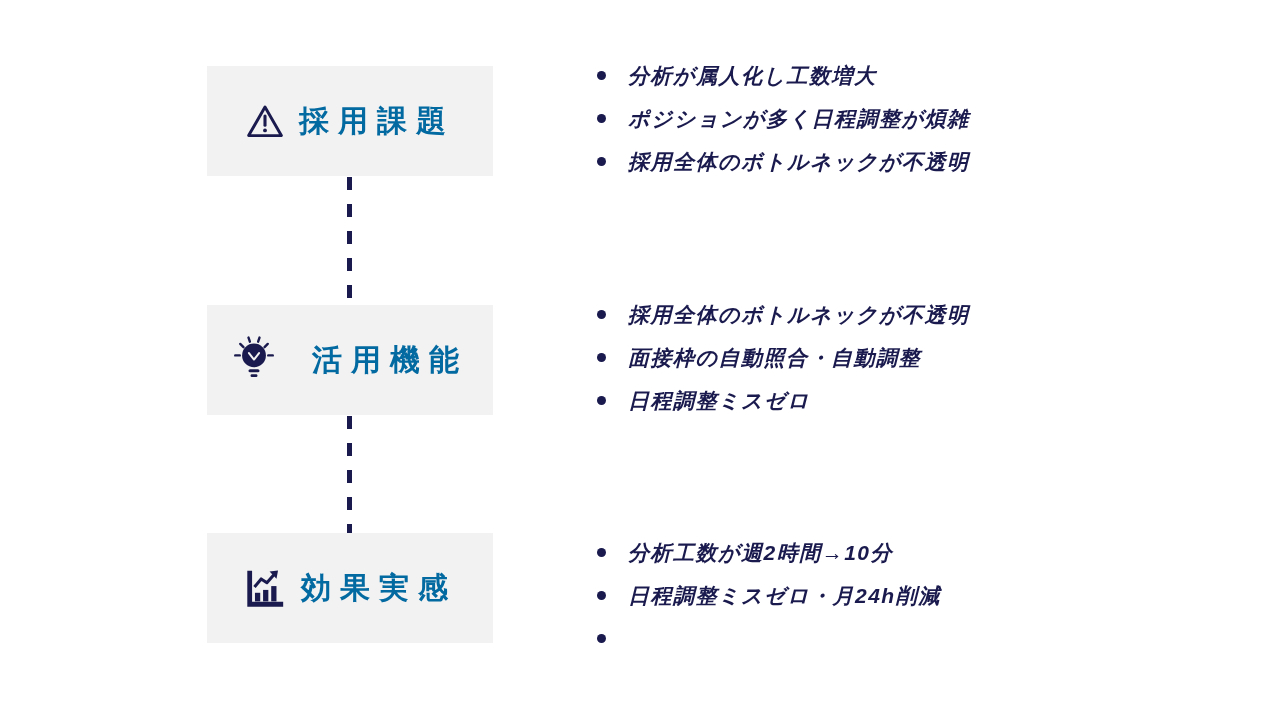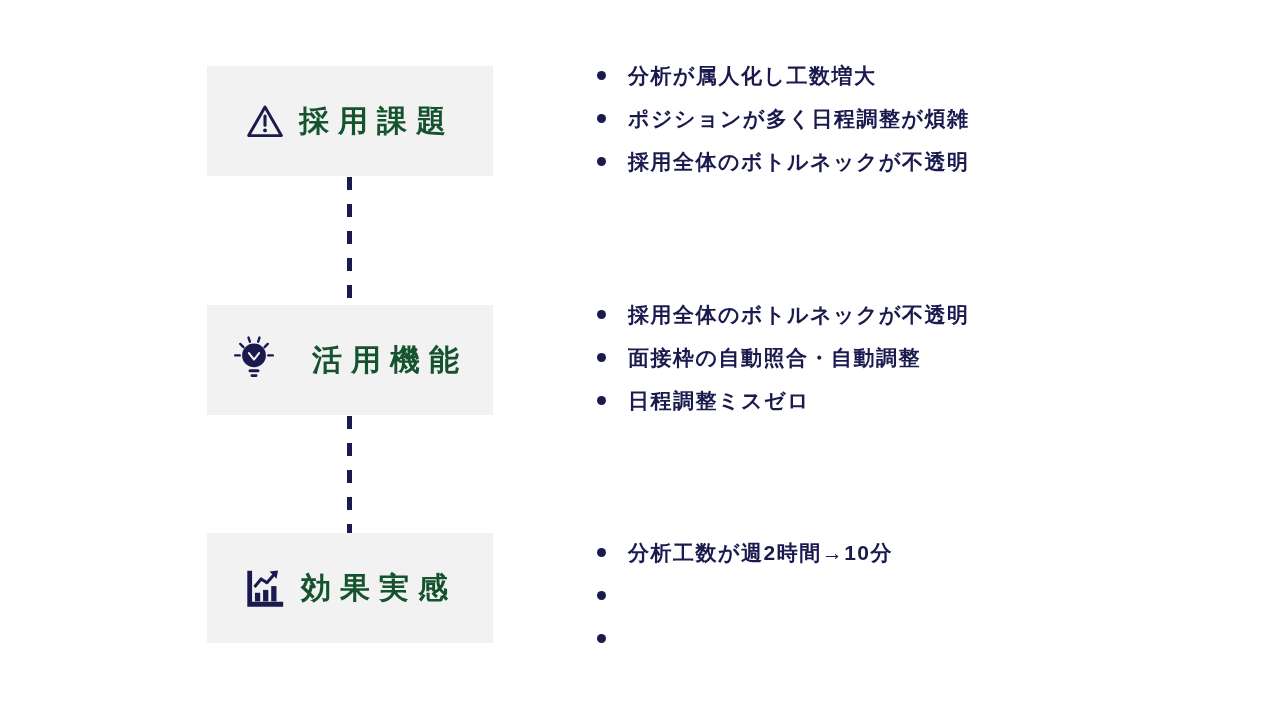--- a/index.html
+++ b/index.html
@@ -25,21 +25,21 @@
     align-items: center;
     justify-content: center;
     gap: 14px;
   }
   .label-box.s1 { top: 66px; }
   .label-box.s2 { top: 305px; gap: 36px; }
   .label-box.s3 { top: 533px; }
   .box-title {
     font-size: 30px;
     font-weight: bold;
-    color: #14532d;
+    color: #0369a1;
     letter-spacing: 9px;
     white-space: nowrap;
     line-height: 1;
   }
   .icon-wrap {
     display: flex;
     align-items: center;
     justify-content: center;
     flex: 0 0 auto;
   }
@@ -73,20 +73,21 @@
     background: #1a1a4e;
     flex: 0 0 9px;
   }
   .bullet-text {
     margin-left: 22px;
     font-size: 21px;
     font-weight: bold;
     color: #1a1a4e;
     letter-spacing: 1.5px;
     white-space: nowrap;
+    font-style: italic;
   }
 </style>
 </head>
 <body>
 
 <div class="canvas">
 
   <div class="label-box s1">
     <span class="icon-wrap">
       <svg width="40" height="37" viewBox="0 0 44 40">
@@ -163,19 +164,20 @@
     </span>
     <span class="box-title">効果実感</span>
   </div>
   <ul class="bullets b3">
     <li>
       <span class="dot"></span>
       <span class="bullet-text">分析工数が週2時間→10分</span>
     </li>
     <li>
       <span class="dot"></span>
+      <span class="bullet-text">日程調整ミスゼロ・月24h削減</span>
     </li>
     <li>
       <span class="dot"></span>
     </li>
   </ul>
 
 </div>
 
 </body></html>

